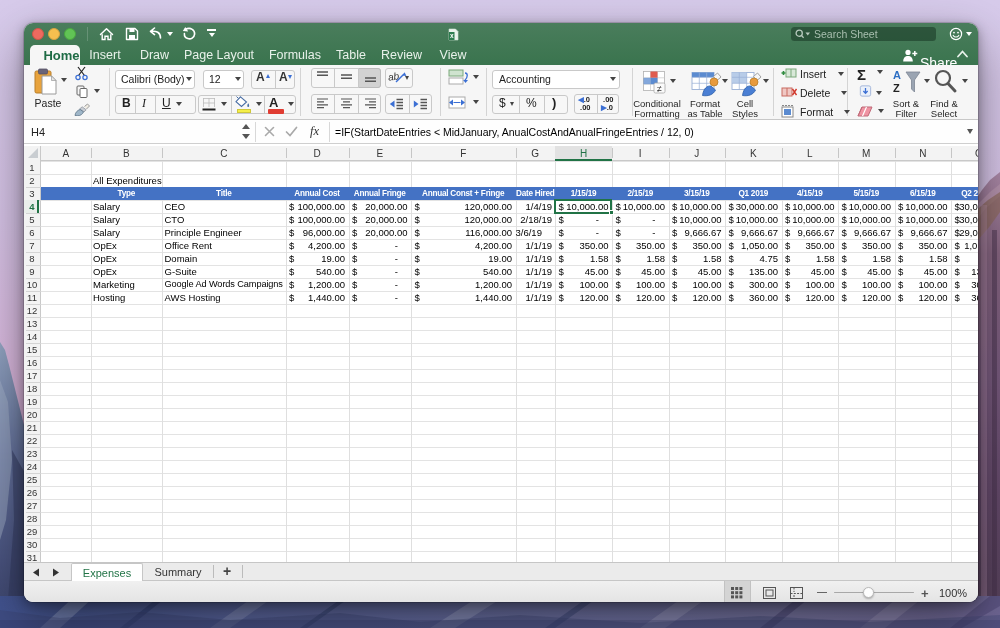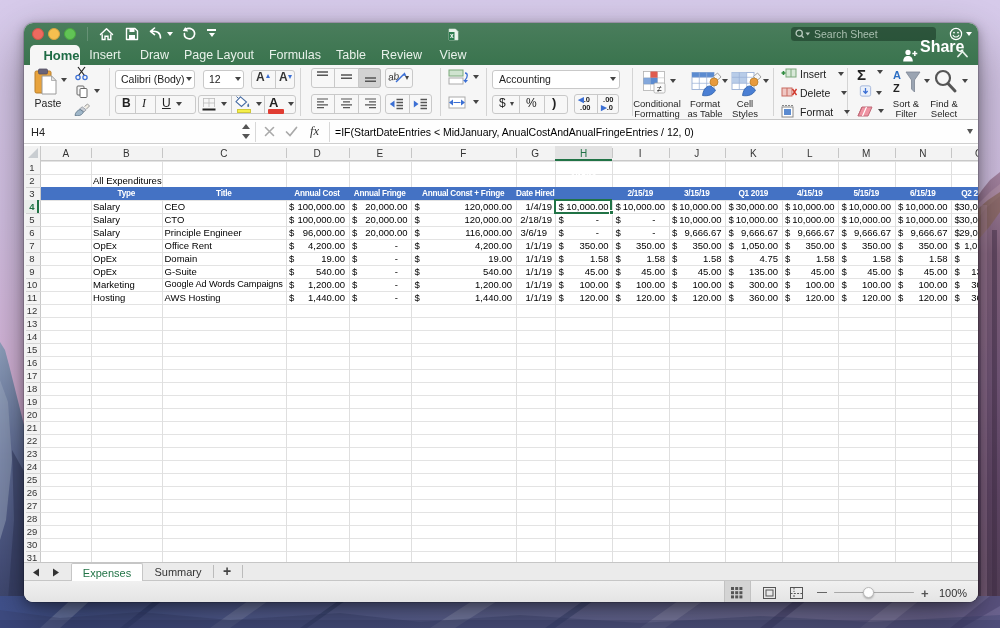--- a/index.html
+++ b/index.html
@@ -125,21 +125,21 @@
 <div class="tab" style="left:150px;width:90px">Page Layout</div>
 <div class="tab" style="left:226px;width:90px">Formulas</div>
 <div class="tab" style="left:282px;width:90px">Table</div>
 <div class="tab" style="left:332.5px;width:90px">Review</div>
 <div class="tab" style="left:384px;width:90px">View</div>
 <svg class="ab" style="left:878px;top:25.5px" width="16" height="13" viewBox="0 0 16 13">
 <circle cx="6" cy="3.4" r="2.6" fill="#fff"></circle>
         <path d="M1.2 12.5 C1.2 8.8 3.2 7 6 7 C8.8 7 10.8 8.8 10.8 12.5 Z" fill="#fff"></path>
 <path d="M12.8 2 V7 M10.3 4.5 H15.3" stroke="#fff" stroke-width="1.5"></path>
       </svg>
-<div class="ab" style="left:896px;top:16px;color:#fff;font-size:16px;font-weight:bold;height:16px;line-height:16px">Share</div>
+<div class="ab" style="left:896px;top:32px;color:#fff;font-size:14px;font-weight:normal;height:16px;line-height:16px">Share</div>
 <svg class="ab" style="left:933px;top:27px" width="11" height="8" viewBox="0 0 11 8">
         <path d="M1 6.5 L5.5 1.5 L10 6.5" fill="none" stroke="#e8f1ea" stroke-width="1.8" stroke-linecap="round"></path>
       </svg>
 <div class="ab" style="left:0;top:42px;width:954px;height:55px;background:#f6f6f6;border-bottom:1px solid #c8c8c8"></div>
 <div class="sep" style="left:84.5px"></div>
 <div class="sep" style="left:276px"></div>
 <div class="sep" style="left:416px"></div>
 <div class="sep" style="left:462px"></div>
 <div class="sep" style="left:608px"></div>
 <div class="sep" style="left:749px"></div>
@@ -553,21 +553,21 @@
 </div>
 <div class="ab" style="left:0;top:120.5px;width:954px;height:418.5px;overflow:hidden">
 <div class="gl" style="left:69.0px;top:30.0px">All Expenditures</div>
 <div class="ab" style="left:17px;top:43.0px;width:937px;height:13px;background:#4472c4"></div>
 <div class="blu" style="left:42.25px;top:43.0px;width:120px">Type</div>
 <div class="blu" style="left:139.75px;top:43.0px;width:120px">Title</div>
 <div class="blu" style="left:233.0px;top:43.0px;width:120px">Annual Cost</div>
 <div class="blu" style="left:295.75px;top:43.0px;width:120px">Annual Fringe</div>
 <div class="blu" style="left:379.25px;top:43.0px;width:120px">Annual Const + Fringe</div>
 <div class="blu" style="left:451.25px;top:43.0px;width:120px">Date Hired</div>
-<div class="blu" style="left:499.5px;top:27px;width:120px">1/15/19</div>
+<div class="blu" style="left:499.5px;top:43.0px;width:120px">1/15/19</div>
 <div class="blu" style="left:556.25px;top:43.0px;width:120px">2/15/19</div>
 <div class="blu" style="left:612.75px;top:43.0px;width:120px">3/15/19</div>
 <div class="blu" style="left:669.25px;top:43.0px;width:120px">Q1 2019</div>
 <div class="blu" style="left:725.75px;top:43.0px;width:120px">4/15/19</div>
 <div class="blu" style="left:782.25px;top:43.0px;width:120px">5/15/19</div>
 <div class="blu" style="left:838.75px;top:43.0px;width:120px">6/15/19</div>
 <div class="blu" style="left:892px;top:43.0px;width:120px">Q2 2019</div>
 <div class="gl" style="left:69.0px;top:56.0px">Salary</div>
 <div class="gl" style="left:140.5px;top:56.0px">CEO</div>
 <div class="gl" style="left:265.0px;top:56.0px">$</div>
@@ -619,21 +619,21 @@
 <div class="gl" style="left:930.5px;top:69.0px">$</div>
 <div class="gl" style="left:935.3px;top:69.0px;white-space:nowrap">30,000.00</div>
 <div class="gl" style="left:69.0px;top:82.0px">Salary</div>
 <div class="gl" style="left:140.5px;top:82.0px">Principle Engineer</div>
 <div class="gl" style="left:265.0px;top:82.0px">$</div>
         <div class="gl" style="left:261.5px;top:82.0px;width:59.5px;text-align:right">96,000.00</div>
 <div class="gl" style="left:328.0px;top:82.0px">$</div>
         <div class="gl" style="left:324.5px;top:82.0px;width:59.0px;text-align:right">20,000.00</div>
 <div class="gl" style="left:390.5px;top:82.0px">$</div>
         <div class="gl" style="left:387px;top:82.0px;width:101.0px;text-align:right">116,000.00</div>
-<div class="gl" style="left:491.5px;top:82.0px;width:36.5px;text-align:center">3/6/19</div>
+<div class="gl" style="left:491.5px;top:82.0px;width:36.5px;text-align:left">3/6/19</div>
 <div class="gl" style="left:534.5px;top:82.0px">$</div>
         <div class="gl" style="left:531px;top:82.0px;width:44px;text-align:right">-</div>
 <div class="gl" style="left:591.5px;top:82.0px">$</div>
         <div class="gl" style="left:588px;top:82.0px;width:43.5px;text-align:right">-</div>
 <div class="gl" style="left:648.0px;top:82.0px">$</div>
         <div class="gl" style="left:644.5px;top:82.0px;width:53.0px;text-align:right">9,666.67</div>
 <div class="gl" style="left:704.5px;top:82.0px">$</div>
         <div class="gl" style="left:701px;top:82.0px;width:53.0px;text-align:right">9,666.67</div>
 <div class="gl" style="left:761.0px;top:82.0px">$</div>
         <div class="gl" style="left:757.5px;top:82.0px;width:53.0px;text-align:right">9,666.67</div>

